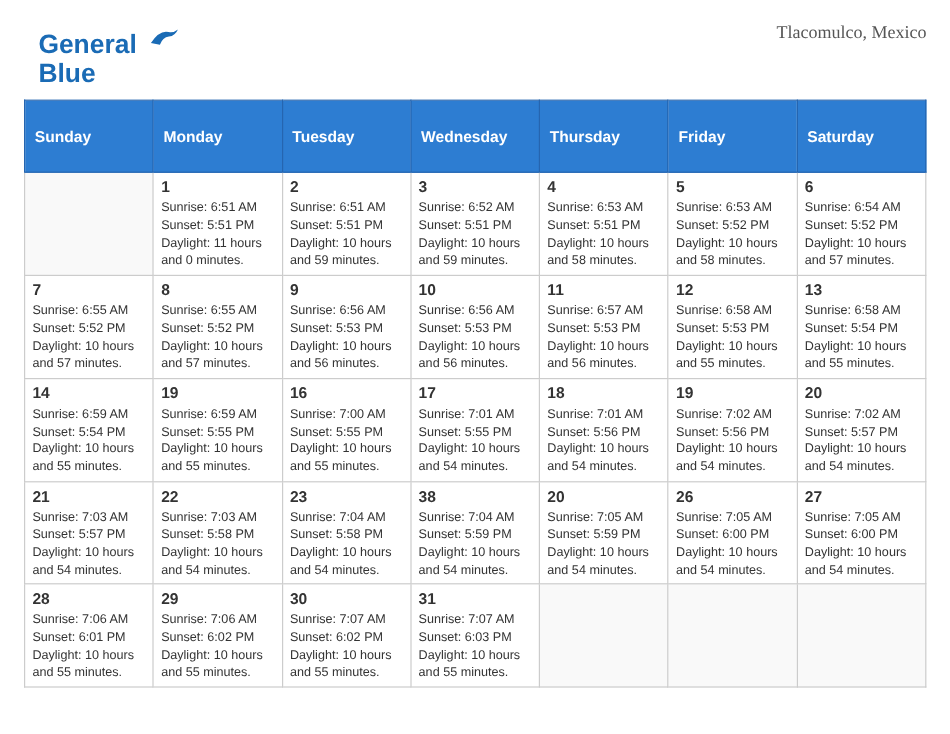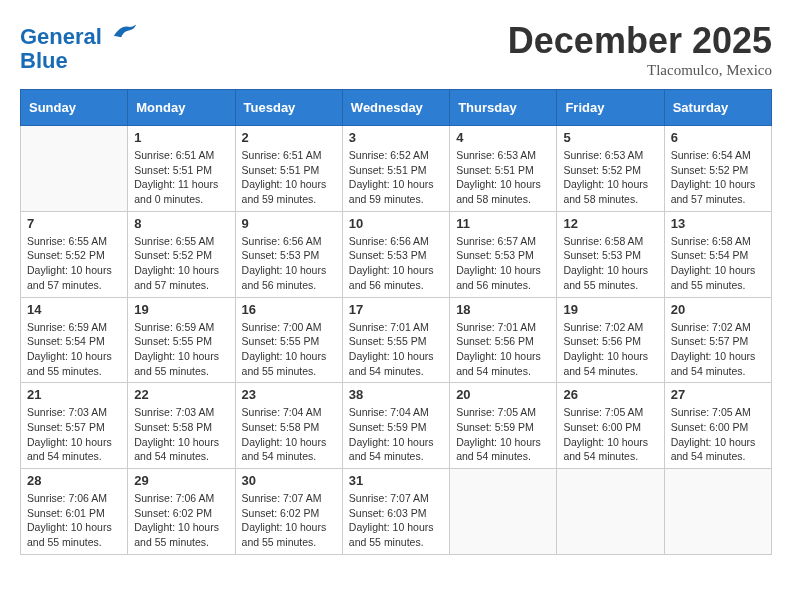--- a/index.html
+++ b/index.html
@@ -21,20 +21,21 @@
       align-items: center;
     }
     .logo-text {
       font-size: 22px;
       font-weight: bold;
       color: #333;
       line-height: 1.1;
     }
     .logo-text span {
       color: #1a6bb5;
+      margin-left: 12px;
     }
     .logo-bird {
       width: 30px;
       height: 24px;
       margin-left: 2px;
     }
     .title-block {
       text-align: right;
     }
     .month-title {
@@ -50,21 +51,21 @@
     .calendar {
       width: 100%;
       border-collapse: collapse;
       border: 1px solid #ccc;
     }
     .calendar th {
       background-color: #2d7dd2;
       color: #fff;
       font-size: 13px;
       font-weight: bold;
-      padding: 10px 8px;
+      padding: 22px 8px;
       text-align: left;
       border: 1px solid #2565b0;
     }
     .calendar td {
       border: 1px solid #ccc;
       vertical-align: top;
       padding: 4px 6px;
       width: calc(100% / 7);
       min-height: 80px;
       font-size: 11px;
@@ -94,21 +95,20 @@
         <span>General</span>
         <svg class="logo-bird" viewBox="0 0 40 30">
           <path d="M5,20 Q15,5 25,8 Q30,9 35,5 Q32,12 25,13 Q18,14 15,22 Z" fill="#1a6bb5"></path>
         </svg>
         <br>
         <span style="color:#1a6bb5;text-align:center;">Blue</span>
       </div>
     </div>
   </div>
   <div class="title-block">
-    <div class="month-title">December 2025</div>
     <div class="location-title">Tlacomulco, Mexico</div>
   </div>
 </div>
 
 <table class="calendar">
   <thead>
     <tr>
     <th>Sunday</th>
         <th>Monday</th>
         <th>Tuesday</th>

